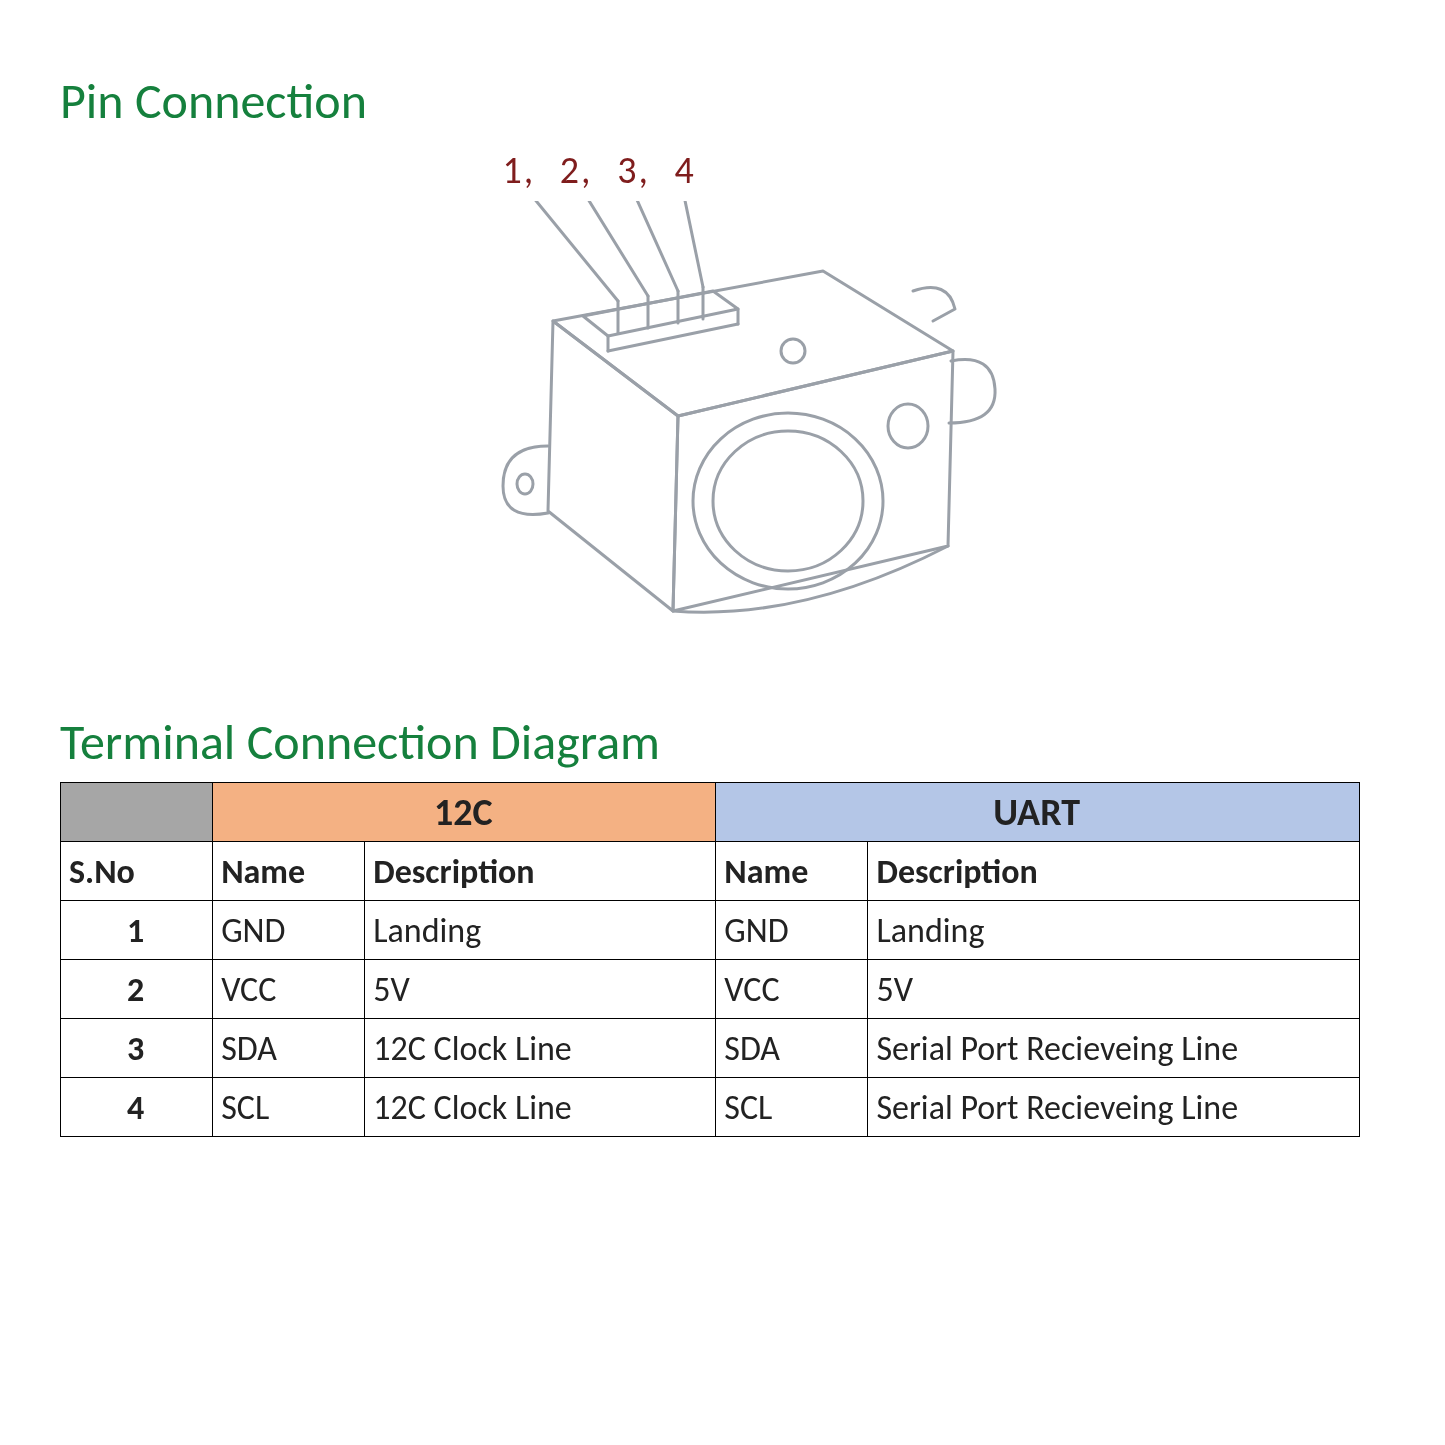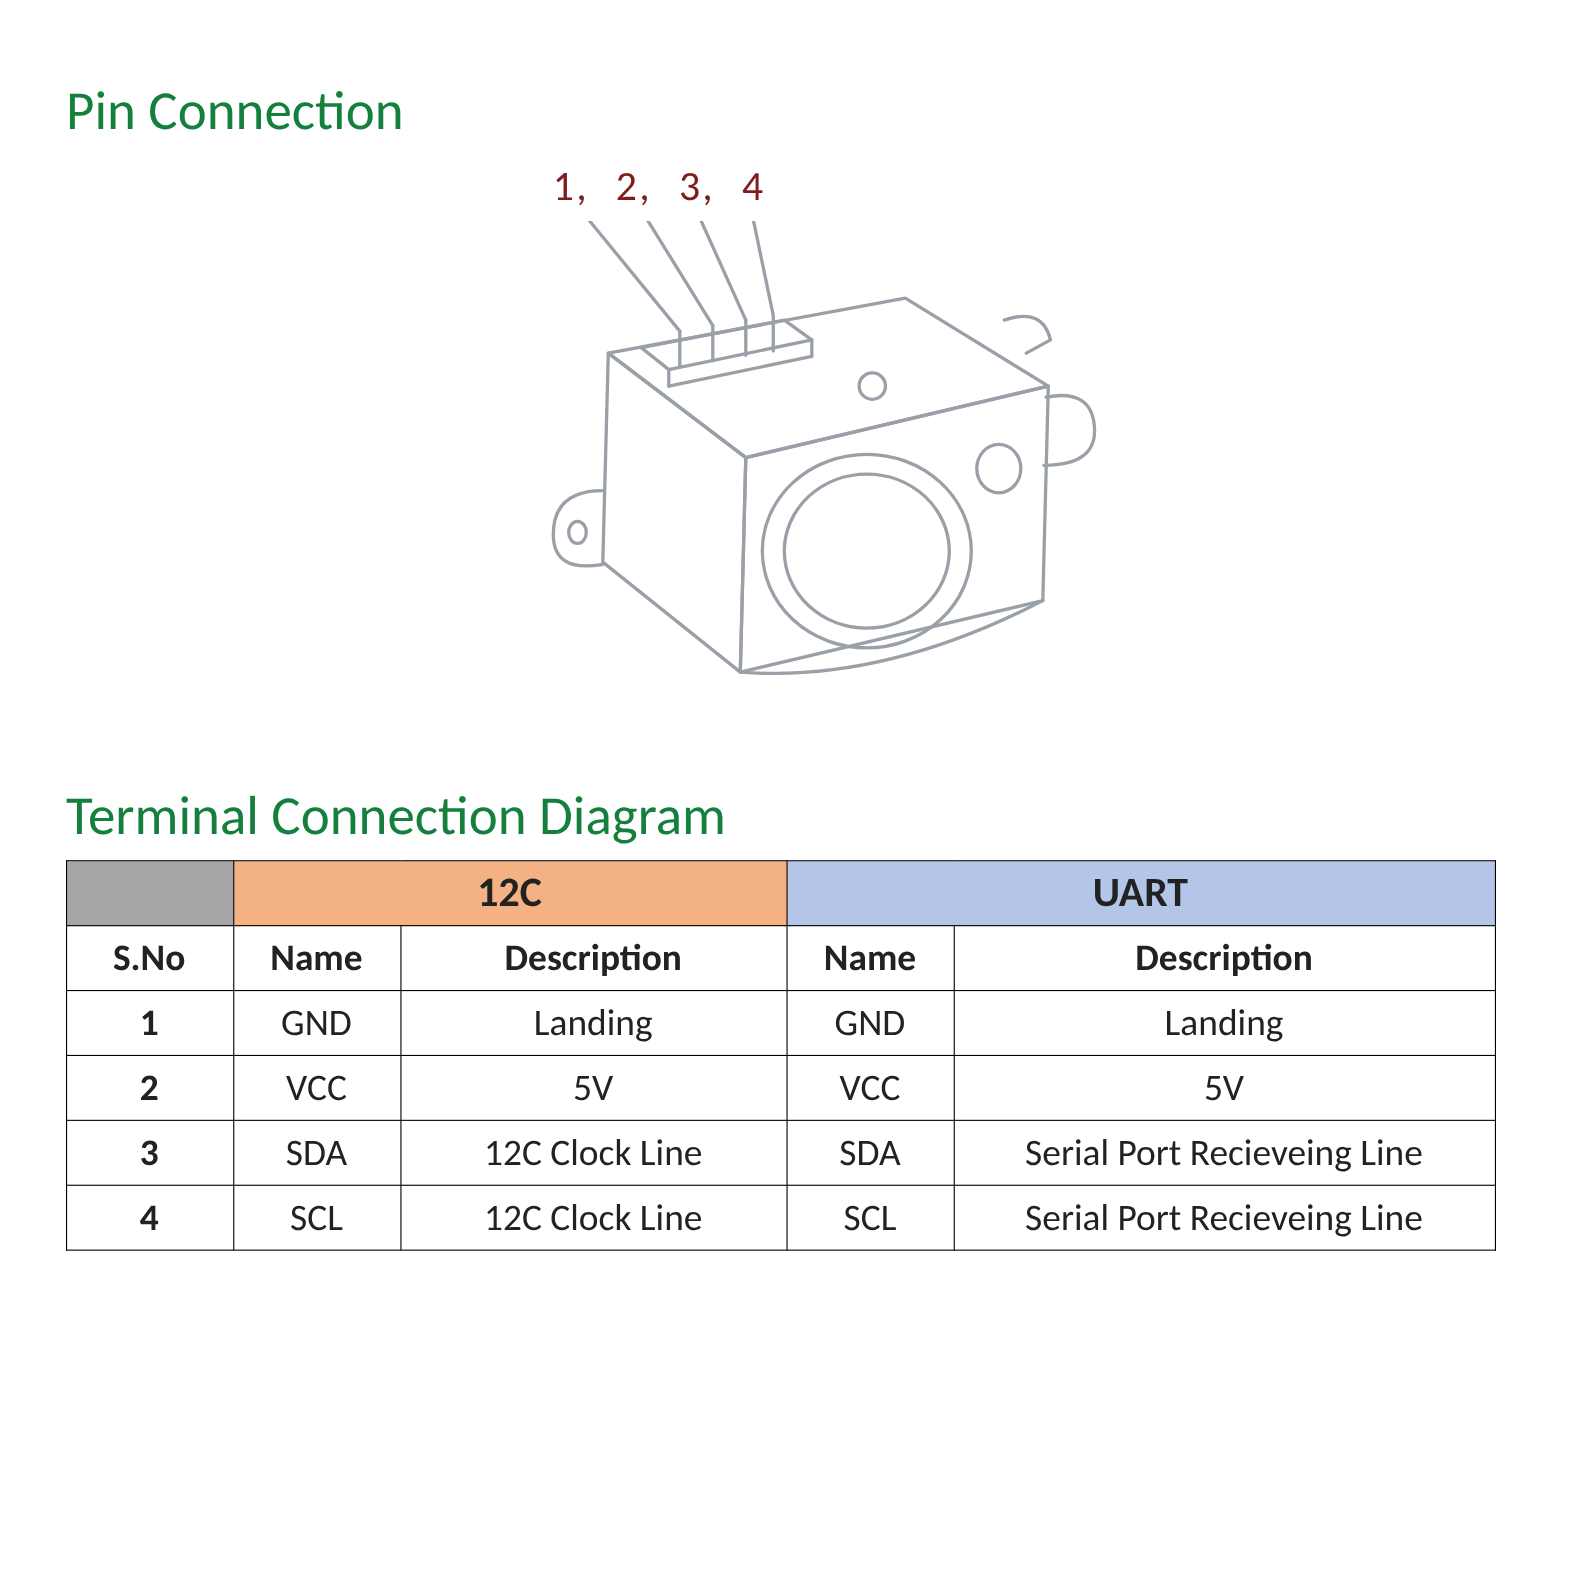--- a/index.html
+++ b/index.html
@@ -41,21 +41,21 @@
   }
   table.term {
     border-collapse: collapse;
     width: 1300px;
     margin-top: 10px;
     font-size: 34px;
   }
   table.term th, table.term td {
     border: 1px solid #000;
     padding: 6px 10px 6px 8px;
-    text-align: center;
+    text-align: left;
     vertical-align: middle;
     height: 46px;
   }
   table.term .hdr-blank { background: #a6a6a6; }
   table.term .hdr-12c   { background: #f4b183; text-align: center; font-weight: 700; font-size:38px;}
   table.term .hdr-uart  { background: #b4c6e7; text-align: center; font-weight: 700; font-size:38px;}
   table.term .subhdr { font-weight: 700; }
   table.term td.sno { text-align: center; font-weight: 700; }
   table.term col.c-sno  { width: 130px; }
   table.term col.c-n1   { width: 130px; }
@@ -129,21 +129,21 @@
       <col class="c-n2">
       <col class="c-d2">
   </colgroup>
   <tbody>
       <tr>
     <th class="hdr-blank"></th>
     <th class="hdr-12c" colspan="2">12C</th>
     <th class="hdr-uart" colspan="2">UART</th>
   </tr>
   <tr>
-    <th class="subhdr" style="text-align:center">S.No</th>
+    <th class="subhdr" style="text-align:left">S.No</th>
     <th class="subhdr">Name</th>
     <th class="subhdr">Description</th>
     <th class="subhdr">Name</th>
     <th class="subhdr">Description</th>
   </tr>
   <tr>
     <td class="sno">1</td>
     <td>GND</td>
     <td>Landing</td>
     <td>GND</td>

